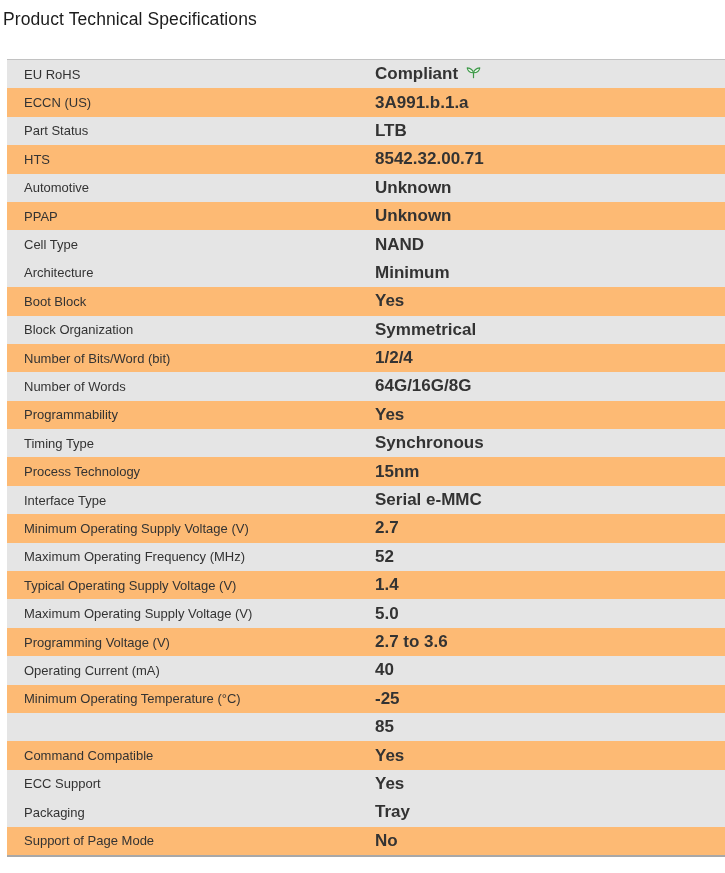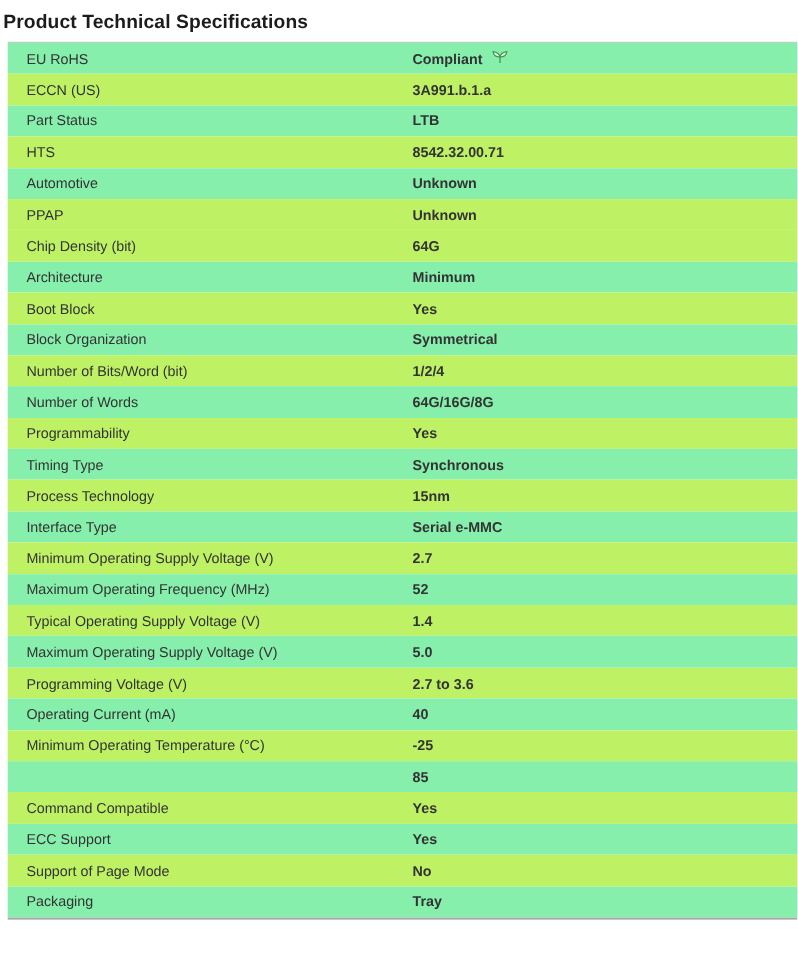--- a/index.html
+++ b/index.html
@@ -7,57 +7,57 @@
     padding: 0;
     background: #ffffff;
     width: 725px;
     height: 873px;
     overflow: hidden;
     font-family: "Liberation Sans", sans-serif;
   }
   .page-title {
     margin: 0;
     box-sizing: border-box;
-    height: 38px;
+    height: 59px;
     padding: 9px 16px 0 3px;
     font-size: 17.5px;
-    font-weight: bold;
+    font-weight: normal;
     color: #1c1c1c;
     letter-spacing: 0.1px;
   }
   .spec-table {
     margin-left: 7px;
     width: 718px;
     border-top: 1px solid #c2c2c2;
     border-bottom: 2px solid #a8a8a8;
   }
   .row {
     position: relative;
     height: 28.4px;
     display: flex;
     align-items: center;
-    background: #bef264;
+    background: #fdba74;
   }
   .row.alt {
-    background: #86efac;
+    background: #e5e5e5;
   }
   .label {
     padding-left: 17px;
     font-size: 13px;
     color: #333333;
     white-space: nowrap;
   }
   .value {
     position: absolute;
     left: 368px;
     top: 0;
     height: 100%;
     display: flex;
     align-items: center;
-    font-size: 13px;
+    font-size: 17px;
     font-weight: bold;
     color: #333333;
     white-space: nowrap;
   }
   .leaf-icon {
     margin-left: 8px;
     display: inline-block;
   }
 </style>
 </head>
@@ -89,23 +89,23 @@
       <span class="value">8542.32.00.71</span>
     </div>
     <div class="row alt">
       <span class="label">Automotive</span>
       <span class="value">Unknown</span>
     </div>
     <div class="row">
       <span class="label">PPAP</span>
       <span class="value">Unknown</span>
     </div>
-    <div class="row">
-      <span class="label">Chip Density (bit)</span>
-      <span class="value">64G</span>
+    <div class="row alt">
+      <span class="label">Cell Type</span>
+      <span class="value">NAND</span>
     </div>
     <div class="row alt">
       <span class="label">Architecture</span>
       <span class="value">Minimum</span>
     </div>
     <div class="row">
       <span class="label">Boot Block</span>
       <span class="value">Yes</span>
     </div>
     <div class="row alt">
@@ -168,21 +168,21 @@
       <span class="value">85</span>
     </div>
     <div class="row">
       <span class="label">Command Compatible</span>
       <span class="value">Yes</span>
     </div>
     <div class="row alt">
       <span class="label">ECC Support</span>
       <span class="value">Yes</span>
     </div>
+    <div class="row alt">
+      <span class="label">Packaging</span>
+      <span class="value">Tray</span>
+    </div>
     <div class="row">
       <span class="label">Support of Page Mode</span>
       <span class="value">No</span>
     </div>
-    <div class="row alt">
-      <span class="label">Packaging</span>
-      <span class="value">Tray</span>
-    </div>
   </div>
 
 </body></html>

